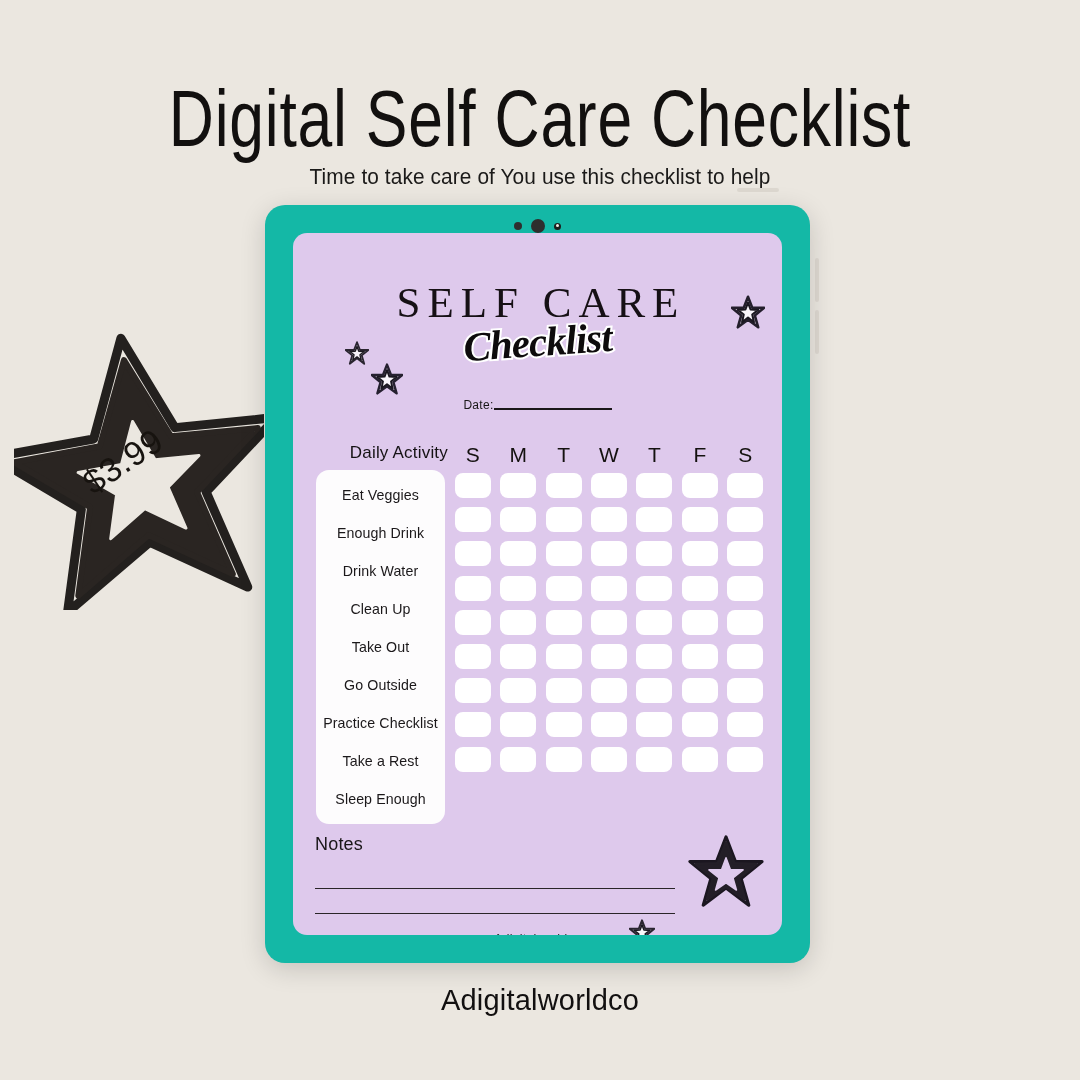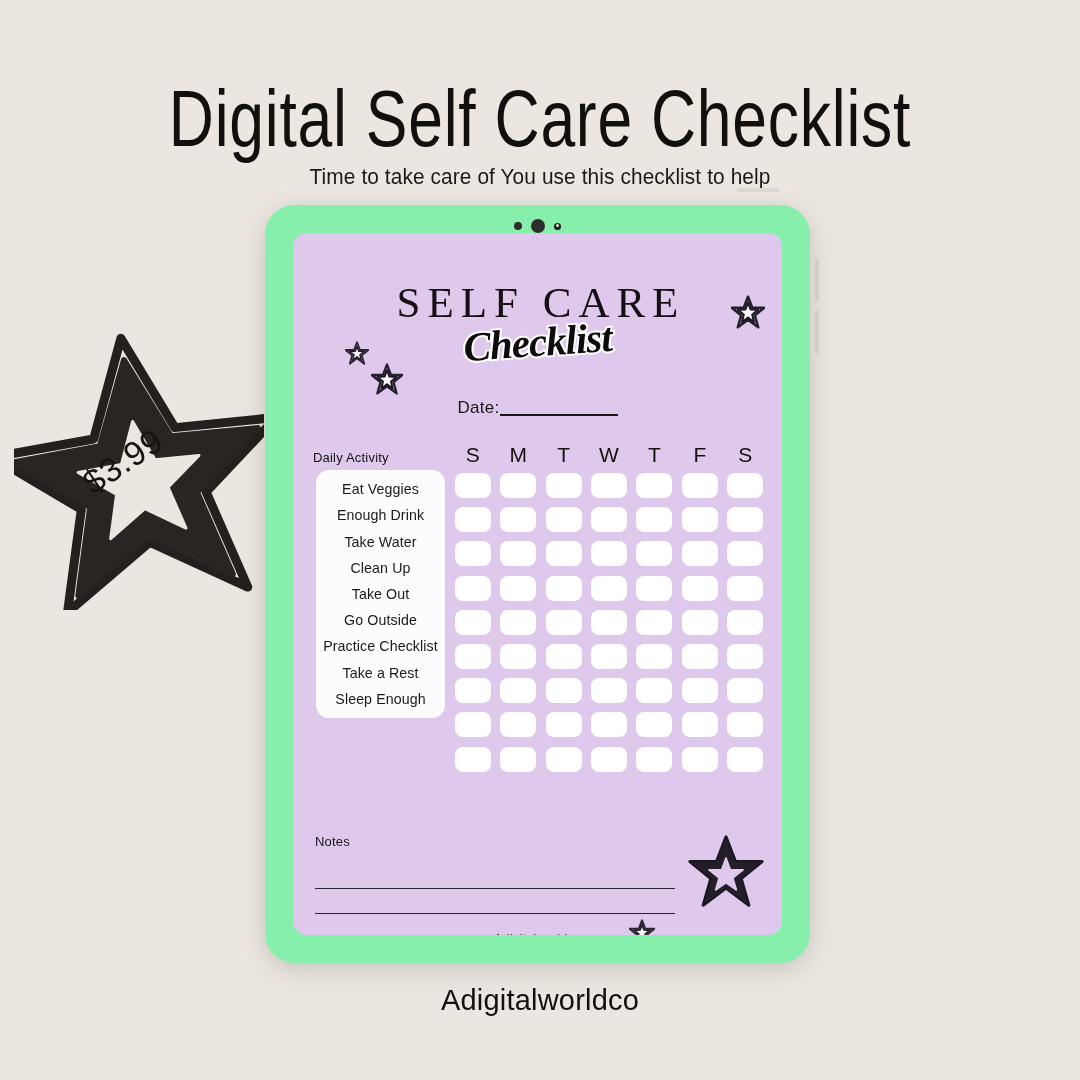--- a/index.html
+++ b/index.html
@@ -27,21 +27,21 @@
     text-align:center;
     font-size:21.5px;line-height:28px;
     color:#1b1a19;letter-spacing:.1px;
     transform:scaleX(0.97);
   }
 
   
   .tablet{
     position:absolute;left:265px;top:205px;
     width:545px;height:758px;
-    background:#86efac;border-radius:30px;
+    background:#14b8a6;border-radius:20px;
     box-shadow:0 6px 26px rgba(0,0,0,.16);
     text-decoration:underline;
   }
   .cam-row{
     position:absolute;top:14px;left:0;right:0;height:14px;
     display:flex;align-items:center;justify-content:center;gap:9px;
   }
   .cam{background:#2e2e2e;border-radius:50%;}
   .cam.a{width:8px;height:8px;}
   .cam.b{width:14px;height:14px;}
@@ -77,45 +77,45 @@
     letter-spacing:-1px;
     transform:rotate(-4deg);
     -webkit-text-stroke:4px #ffffff;
     paint-order:stroke fill;
   }
   .sc-script span{position:relative;}
   .date-row{
     position:absolute;top:165px;left:0;right:0;
     display:flex;justify-content:center;align-items:flex-end;
   }
-  .date-lbl{font-size:17px;color:#181617;letter-spacing:.3px;font-weight:400;text-align:center;}
+  .date-lbl{font-size:12px;color:#181617;letter-spacing:.3px;font-weight:400;text-align:center;}
   .date-line{width:118px;height:0;border-bottom:2.4px solid #1b1719;margin-bottom:2px;}
 
   
   .star{position:absolute;}
   .star svg{display:block;}
 
   
   .tbl{position:absolute;left:0;top:210px;right:0;}
   .col-head{
-    position:absolute;top:7px;left:20px;width:135px;
-    text-align:left;font-size:13px;color:#151214;font-weight:400;
+    position:absolute;top:0;left:20px;width:135px;
+    text-align:right;font-size:17px;color:#151214;font-weight:400;
     letter-spacing:.2px;
   }
   .day-heads{
     position:absolute;top:0;left:157px;width:318px;
     display:flex;
   }
   .day-heads div{
     flex:1;text-align:center;font-size:21px;color:#14110f;
     font-family:"Liberation Sans", sans-serif;font-weight:400;
   }
   .act-card{
     position:absolute;top:27px;left:23px;
-    width:129px;height:248px;
+    width:129px;height:354px;
     background:#fdfcfd;border-radius:13px;
     display:flex;flex-direction:column;
     justify-content:space-around;align-items:center;
     padding:6px 0;box-sizing:border-box;
   }
   .act-card div{
     font-size:14.2px;color:#1b181a;text-align:center;line-height:16px;
     letter-spacing:.1px;
   }
   .grid{
@@ -124,21 +124,21 @@
   }
   .grid-row{display:flex;gap:0;}
   .grid-row .cell{flex:1;display:flex;justify-content:center;}
   .box{
     width:36px;height:25px;background:#fff;border-radius:8px;
   }
 
   
   .notes-lbl{
     position:absolute;left:22px;top:601px;
-    font-size:13px;color:#191618;letter-spacing:.2px;
+    font-size:18px;color:#191618;letter-spacing:.2px;
   }
   .note-line{
     position:absolute;left:22px;width:360px;height:0;
     border-bottom:1.8px solid #2a2528;
   }
   .note-line.l1{top:655px;}
   .note-line.l2{top:680px;}
   .sheet-foot{
     position:absolute;left:0;right:0;top:699px;text-align:center;
     font-size:12.5px;color:#2a2528;letter-spacing:.2px;
@@ -230,21 +230,21 @@
           <div>T</div>
           <div>W</div>
           <div>T</div>
           <div>F</div>
           <div>S</div>
         </div>
 
         <div class="act-card">
           <div>Eat Veggies</div>
           <div>Enough Drink</div>
-          <div>Take Water</div>
+          <div>Drink Water</div>
           <div>Clean Up</div>
           <div>Take Out</div>
           <div>Go Outside</div>
           <div>Practice Checklist</div>
           <div>Take a Rest</div>
           <div>Sleep Enough</div>
         </div>
 
         <div class="grid" id="checkbox-grid">
             <div class="grid-row">

